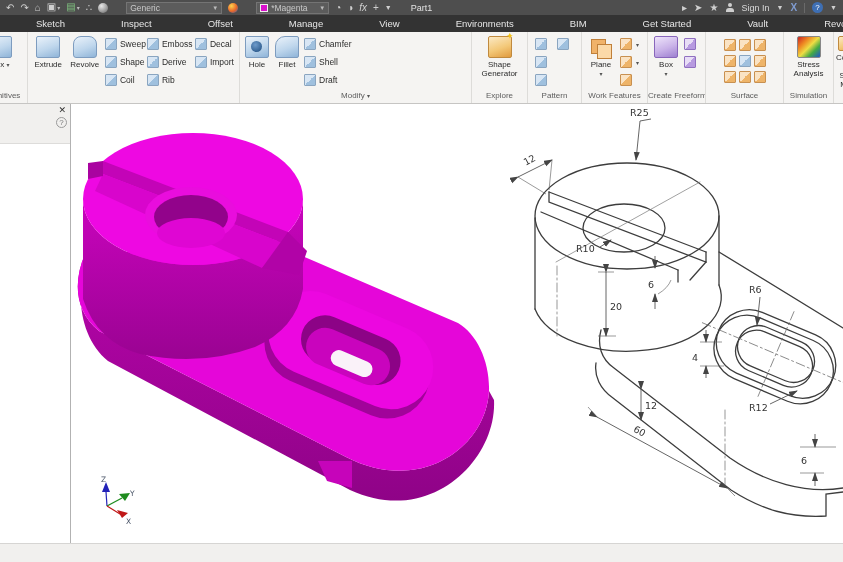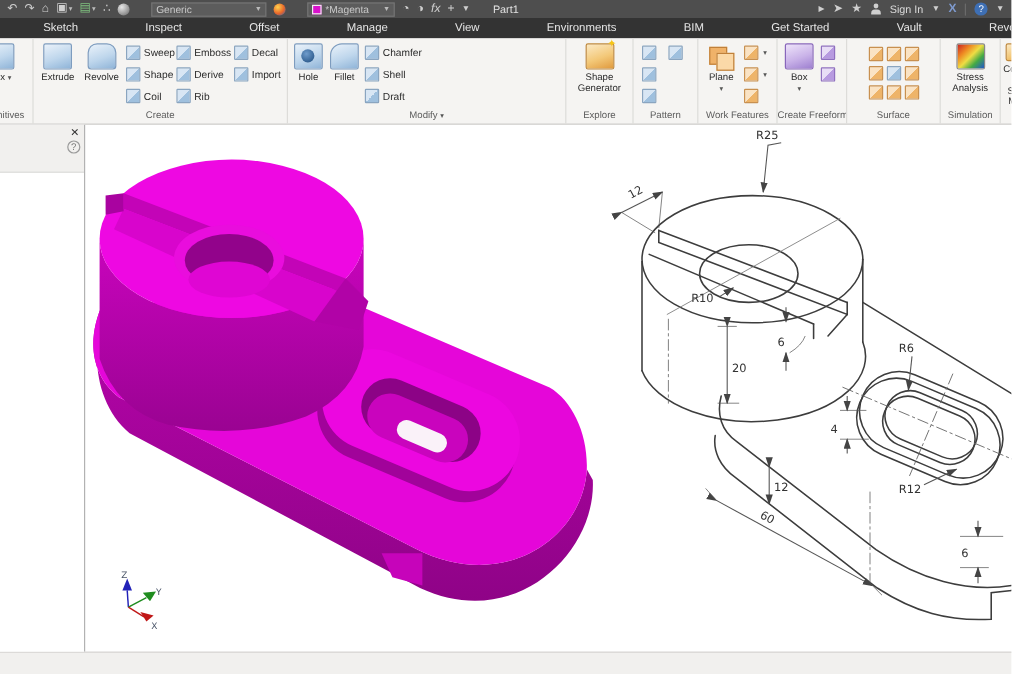--- a/index.html
+++ b/index.html
@@ -190,21 +190,20 @@
           <div class="sitem">
               <span class="ic icb"></span>
               <span>Decal</span>
             </div>
           <div class="sitem">
               <span class="ic icb"></span>
               <span>Import</span>
             </div>
         </div>
       </div>
-      <div class="rlabel">Create</div>
     </div>
 
     <div class="rgroup" style="width:232px">
       <div class="rbody">
         <div class="bigbtn" style="width:30px">
           <span class="bicon hole"></span>
           <span class="blabel">Hole</span>
         </div>
         <div class="bigbtn" style="width:30px">
           <span class="bicon" style="border-radius:10px 2px 2px 2px"></span>

